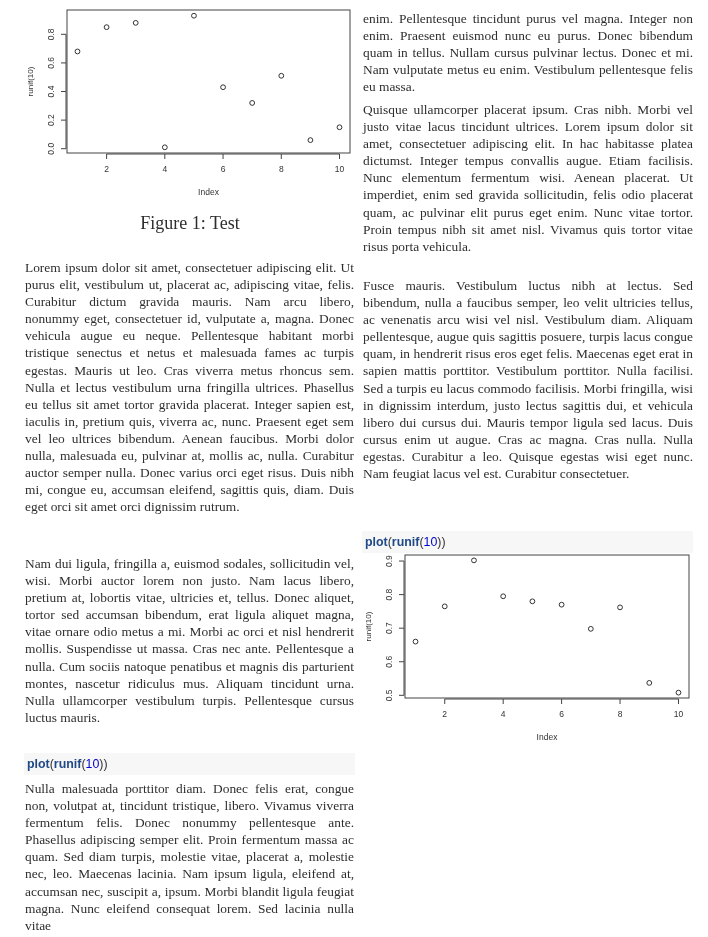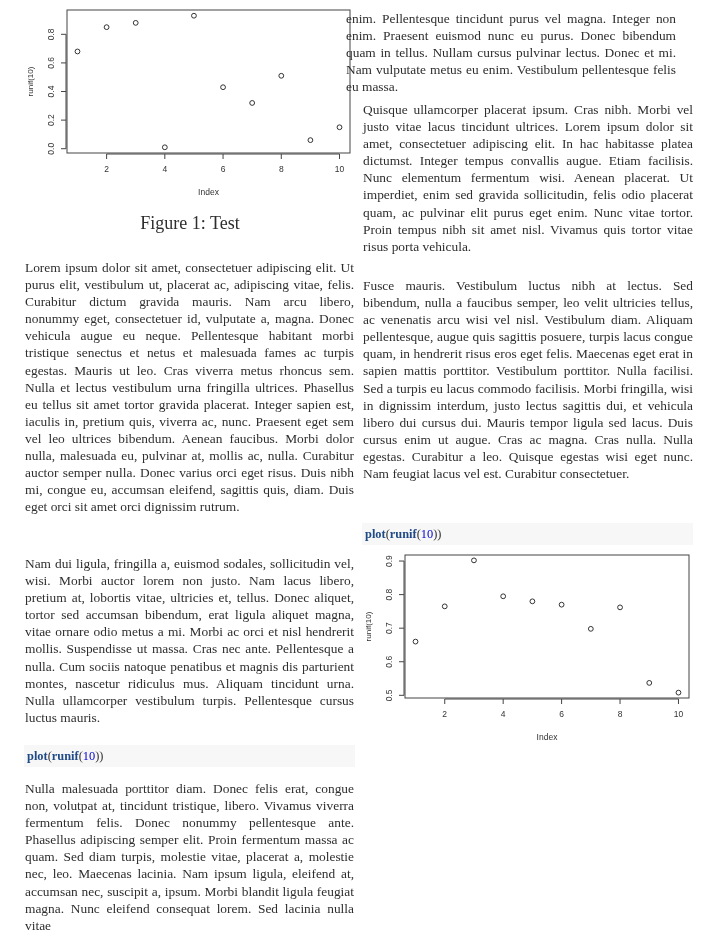--- a/index.html
+++ b/index.html
@@ -1,22 +1,22 @@
 <!DOCTYPE html>
 <html><head>
 <meta charset="utf-8">
 <style>
   html, body { margin: 0; padding: 0; background: #ffffff; }
   body { width: 708px; height: 937px; position: relative; overflow: hidden;
          font-family: "DejaVu Serif", "Liberation Serif", serif; color: #333; }
   .para { position: absolute; font-family: "Liberation Serif", "DejaVu Serif", serif;
           font-size: 13.4px; line-height: 17.1px; text-align: justify; hyphens: auto;
           color: #2e2e2e; margin: 0; }
-  .code { position: absolute; background: #f7f7f7; font-family: Liberation Serif, serif;
-          font-size: 12.4px; height: 22px; line-height: 22px; padding-left: 3px; box-sizing: border-box; }
+  .code { position: absolute; background: #f7f7f7; font-family: Liberation Sans, sans-serif;
+          font-size: 12.4px; height: 22px; line-height: 22px; padding-left: 3px; box-sizing: border-box; margin-top: 8px; }
   .code .fn { color: #204a87; font-weight: bold; }
   .code .num { color: #0000cf; }
   .code .punc { color: #333; }
   .caption { position: absolute; font-family: "Liberation Serif", "DejaVu Serif", serif; font-size: 18px;
              color: #2e2e2e; text-align: center; }
   svg.plot { position: absolute; overflow: visible; }
   svg text { font-family: "Liberation Sans", "DejaVu Sans", sans-serif; fill: #333; }
 </style>
 </head>
 <body>
@@ -62,21 +62,21 @@
 
 <p class="para" style="left:25px; top:259px; width:329px;">Lorem ipsum dolor sit amet, consectetuer adipiscing elit. Ut purus elit, vestibulum ut, placerat ac, adipiscing vitae, felis. Curabitur dictum gravida mauris. Nam arcu libero, nonummy eget, consectetuer id, vulputate a, magna. Donec vehicula augue eu neque. Pellentesque habitant morbi tristique senectus et netus et malesuada fames ac turpis egestas. Mauris ut leo. Cras viverra metus rhoncus sem. Nulla et lectus vestibulum urna fringilla ultrices. Phasellus eu tellus sit amet tortor gravida placerat. Integer sapien est, iaculis in, pretium quis, viverra ac, nunc. Praesent eget sem vel leo ultrices bibendum. Aenean faucibus. Morbi dolor nulla, malesuada eu, pulvinar at, mollis ac, nulla. Curabitur auctor semper nulla. Donec varius orci eget risus. Duis nibh mi, congue eu, accumsan eleifend, sagittis quis, diam. Duis eget orci sit amet orci dignissim rutrum.</p>
 <p class="para" style="left:25px; top:555px; width:329px;">Nam dui ligula, fringilla a, euismod sodales, sollicitudin vel, wisi. Morbi auctor lorem non justo. Nam lacus libero, pretium at, lobortis vitae, ultricies et, tellus. Donec aliquet, tortor sed accumsan bibendum, erat ligula aliquet magna, vitae ornare odio metus a mi. Morbi ac orci et nisl hendrerit mollis. Suspendisse ut massa. Cras nec ante. Pellentesque a nulla. Cum sociis natoque penatibus et magnis dis parturient montes, nascetur ridiculus mus. Aliquam tincidunt urna. Nulla ullamcorper vestibulum turpis. Pellentesque cursus luctus mauris.</p>
 
 <div class="code" style="left:24px; top:745px; width:331px;">
   <span class="fn">plot</span><span class="punc">(</span><span class="fn">runif</span><span class="punc">(</span><span class="num">10</span><span class="punc">))</span>
 </div>
 
 <p class="para" style="left:25px; top:780px; width:329px;">Nulla malesuada porttitor diam. Donec felis erat, congue non, volutpat at, tincidunt tristique, libero. Vivamus viverra fermentum felis. Donec nonummy pellentesque ante. Phasellus adipiscing semper elit. Proin fermentum massa ac quam. Sed diam turpis, molestie vitae, placerat a, molestie nec, leo. Maecenas lacinia. Nam ipsum ligula, eleifend at, accumsan nec, suscipit a, ipsum. Morbi blandit ligula feugiat magna. Nunc eleifend consequat lorem. Sed lacinia nulla vitae</p>
 
-<p class="para" style="left:346px; top:10px; width:330px;">enim. Pellentesque tincidunt purus vel magna. Integer non enim. Praesent euismod nunc eu purus. Donec bibendum quam in tellus. Nullam cursus pulvinar lectus. Donec et mi. Nam vulputate metus eu enim. Vestibulum pellentesque felis eu massa.</p>
+<p class="para" style="left:363px; top:10px; width:330px;">enim. Pellentesque tincidunt purus vel magna. Integer non enim. Praesent euismod nunc eu purus. Donec bibendum quam in tellus. Nullam cursus pulvinar lectus. Donec et mi. Nam vulputate metus eu enim. Vestibulum pellentesque felis eu massa.</p>
 <p class="para" style="left:363px; top:101px; width:330px;">Quisque ullamcorper placerat ipsum. Cras nibh. Morbi vel justo vitae lacus tincidunt ultrices. Lorem ipsum dolor sit amet, consectetuer adipiscing elit. In hac habitasse platea dictumst. Integer tempus convallis augue. Etiam facilisis. Nunc elementum fermentum wisi. Aenean placerat. Ut imperdiet, enim sed gravida sollicitudin, felis odio placerat quam, ac pulvinar elit purus eget enim. Nunc vitae tortor. Proin tempus nibh sit amet nisl. Vivamus quis tortor vitae risus porta vehicula.</p>
 <p class="para" style="left:363px; top:277px; width:330px;">Fusce mauris. Vestibulum luctus nibh at lectus. Sed bibendum, nulla a faucibus semper, leo velit ultricies tellus, ac venenatis arcu wisi vel nisl. Vestibulum diam. Aliquam pellentesque, augue quis sagittis posuere, turpis lacus congue quam, in hendrerit risus eros eget felis. Maecenas eget erat in sapien mattis porttitor. Vestibulum porttitor. Nulla facilisi. Sed a turpis eu lacus commodo facilisis. Morbi fringilla, wisi in dignissim interdum, justo lectus sagittis dui, et vehicula libero dui cursus dui. Mauris tempor ligula sed lacus. Duis cursus enim ut augue. Cras ac magna. Cras nulla. Nulla egestas. Curabitur a leo. Quisque egestas wisi eget nunc. Nam feugiat lacus vel est. Curabitur consectetuer.</p>
 
 <div class="code" style="left:362px; top:523px; width:331px;">
   <span class="fn">plot</span><span class="punc">(</span><span class="fn">runif</span><span class="punc">(</span><span class="num">10</span><span class="punc">))</span>
 </div>
 
 <svg class="plot" id="plot-1" style="left:0; top:0;" width="708" height="760">
     <rect x="405" y="555" width="284" height="143" fill="none" stroke="#444" stroke-width="1"></rect>
     <line x1="444.7366255144033" y1="699" x2="678.4814814814815" y2="699" stroke="#444" stroke-width="1"></line>

